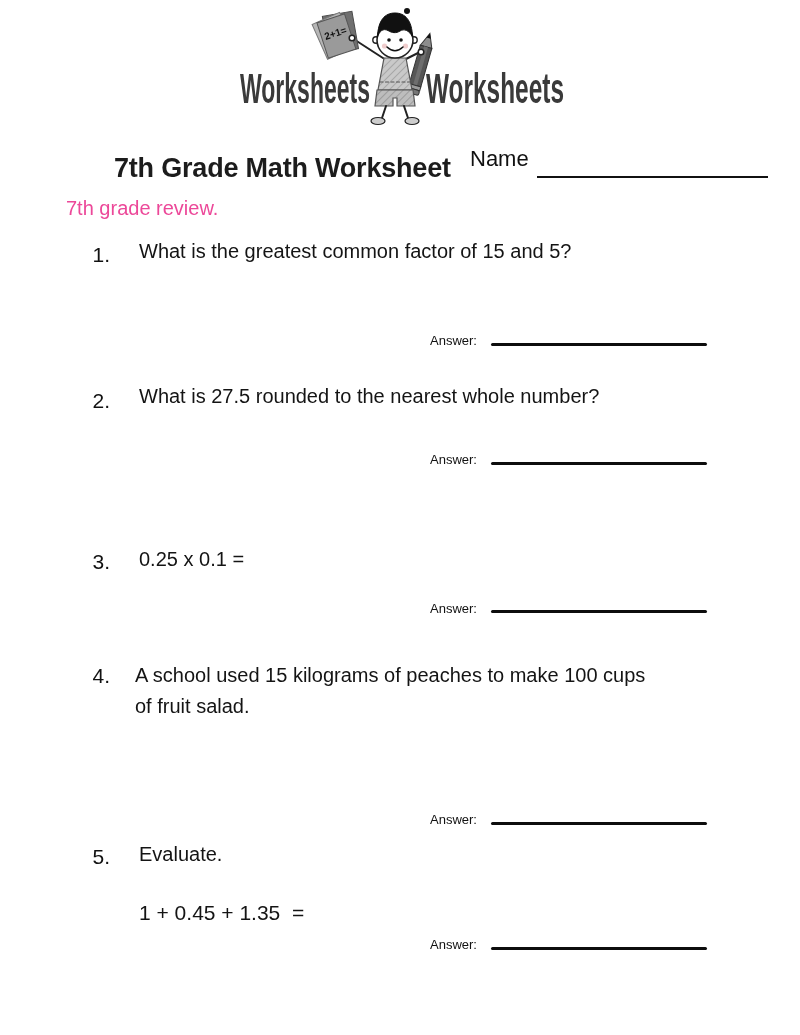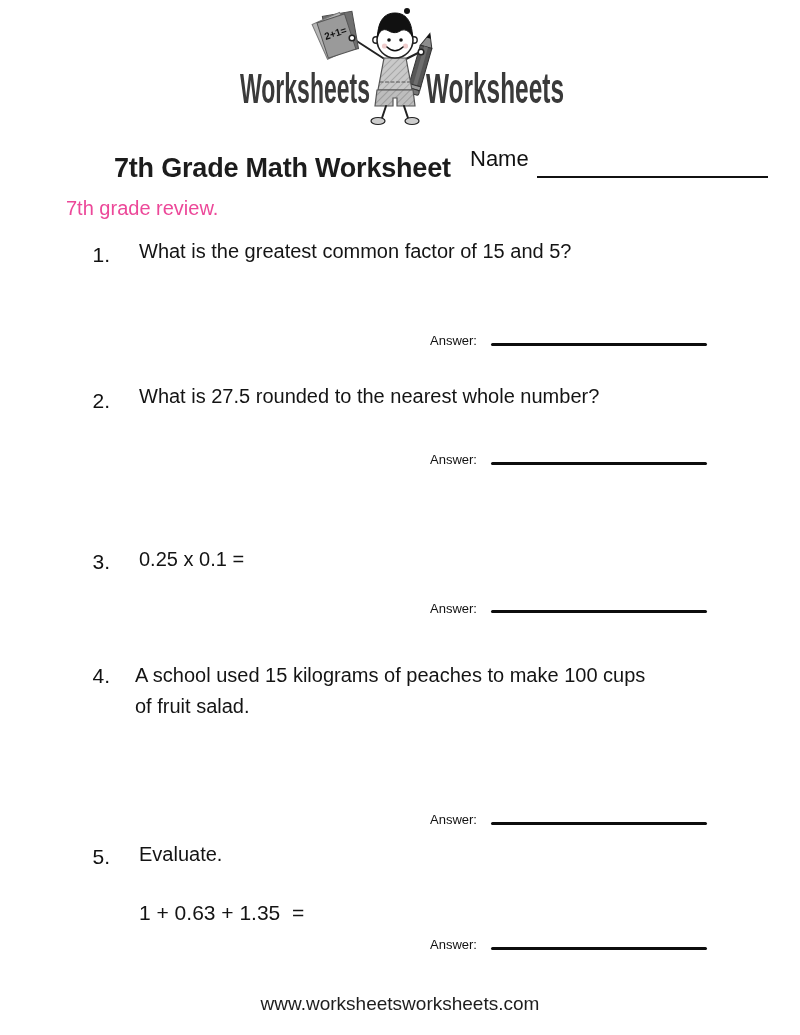--- a/index.html
+++ b/index.html
@@ -123,19 +123,18 @@
   <div class="abs q-num" style="left:84px;top:664px;">4.</div>
   <div class="abs q-lines" style="left:135px;top:660px;">
     <div>A school used 15 kilograms of peaches to make 100 cups</div>
     <div>of fruit salad.</div>
   </div>
   <div class="abs ans-label" style="left:430px;top:812px;">Answer:</div>
   <div class="abs ans-line" style="left:491px;top:822px;"></div>
 
   <div class="abs q-num" style="left:84px;top:845px;">5.</div>
   <div class="abs q-text" style="left:139px;top:843px;">Evaluate.</div>
-  <div class="abs expr" style="left:139px;top:901px;">1 + 0.63 + 1.35  =</div>
+  <div class="abs expr" style="left:139px;top:901px;">1 + 0.45 + 1.35  =</div>
   <div class="abs ans-label" style="left:430px;top:937px;">Answer:</div>
   <div class="abs ans-line" style="left:491px;top:947px;"></div>
 
-  <div class="abs footer">www.worksheetsworksheets.com</div>
 
 </div>
 
 </body></html>

